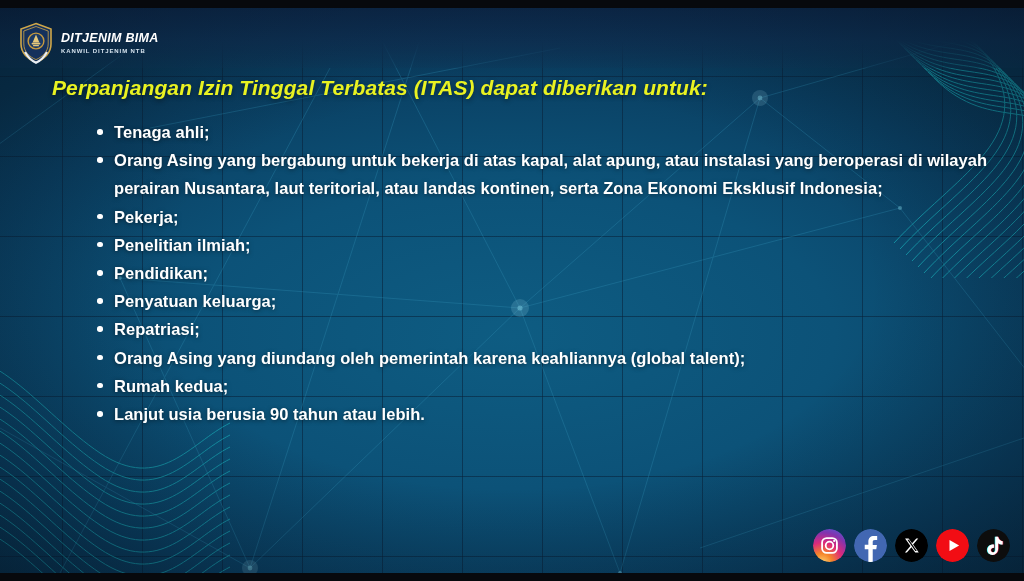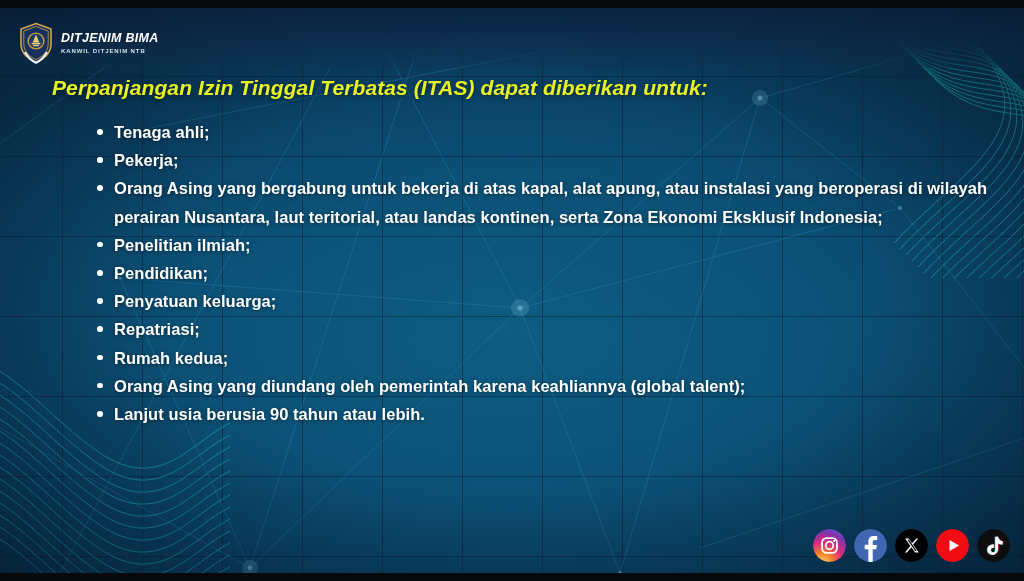--- a/index.html
+++ b/index.html
@@ -215,28 +215,28 @@
       <div class="brand-text">
         <span class="brand-title">DITJENIM BIMA</span>
         <span class="brand-sub">KANWIL DITJENIM NTB</span>
       </div>
     </div>
 
     <div class="content">
       <div class="slide-title">Perpanjangan Izin Tinggal Terbatas (ITAS) dapat diberikan untuk:</div>
       <ul class="bullet-list">
         <li>Tenaga ahli;</li>
+        <li>Orang Asing yang bergabung untuk bekerja di atas kapal, alat apung, atau instalasi yang beroperasi di wilayah perairan Nusantara, laut teritorial, atau landas kontinen, serta Zona Ekonomi Eksklusif Indonesia;</li>
         <li>Pekerja;</li>
-        <li>Orang Asing yang bergabung untuk bekerja di atas kapal, alat apung, atau instalasi yang beroperasi di wilayah perairan Nusantara, laut teritorial, atau landas kontinen, serta Zona Ekonomi Eksklusif Indonesia;</li>
         <li>Penelitian ilmiah;</li>
         <li>Pendidikan;</li>
         <li>Penyatuan keluarga;</li>
         <li>Repatriasi;</li>
+        <li>Orang Asing yang diundang oleh pemerintah karena keahliannya (global talent);</li>
         <li>Rumah kedua;</li>
-        <li>Orang Asing yang diundang oleh pemerintah karena keahliannya (global talent);</li>
         <li>Lanjut usia berusia 90 tahun atau lebih.</li>
       </ul>
     </div>
 
     <div class="social">
 
       <svg class="soc" viewBox="0 0 40 40">
         <defs>
           <radialGradient id="ig" cx="28%" cy="104%" r="120%">
             <stop offset="0%" stop-color="#ffd776"></stop>

